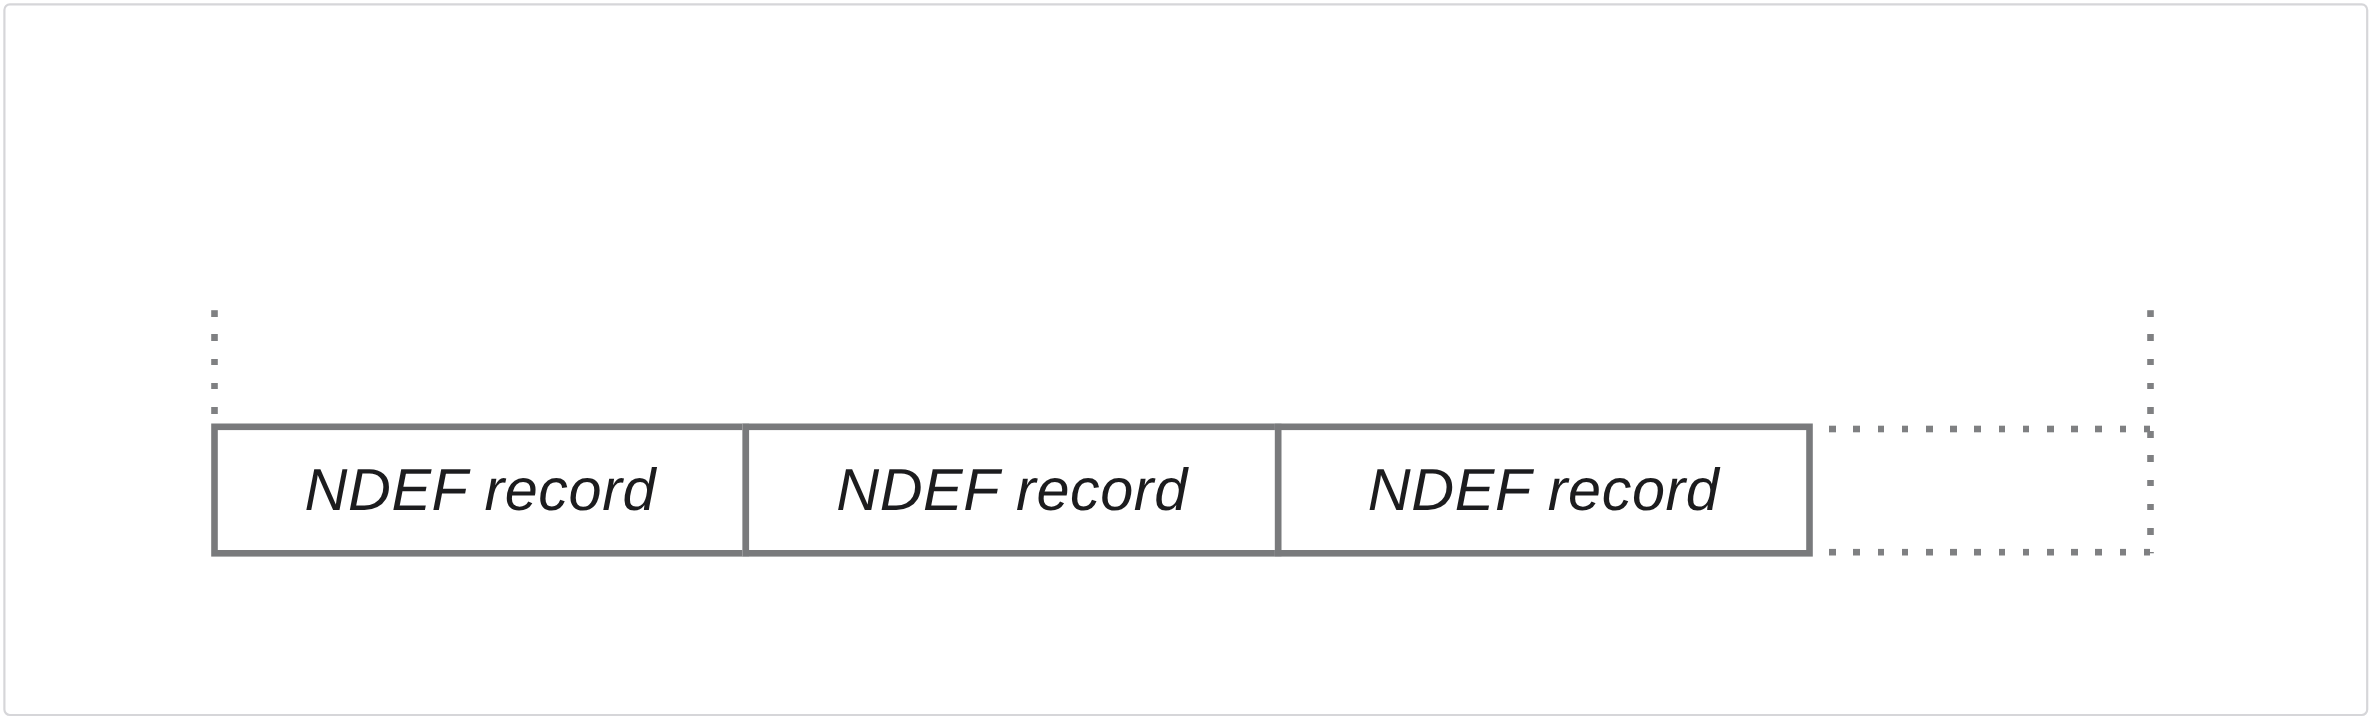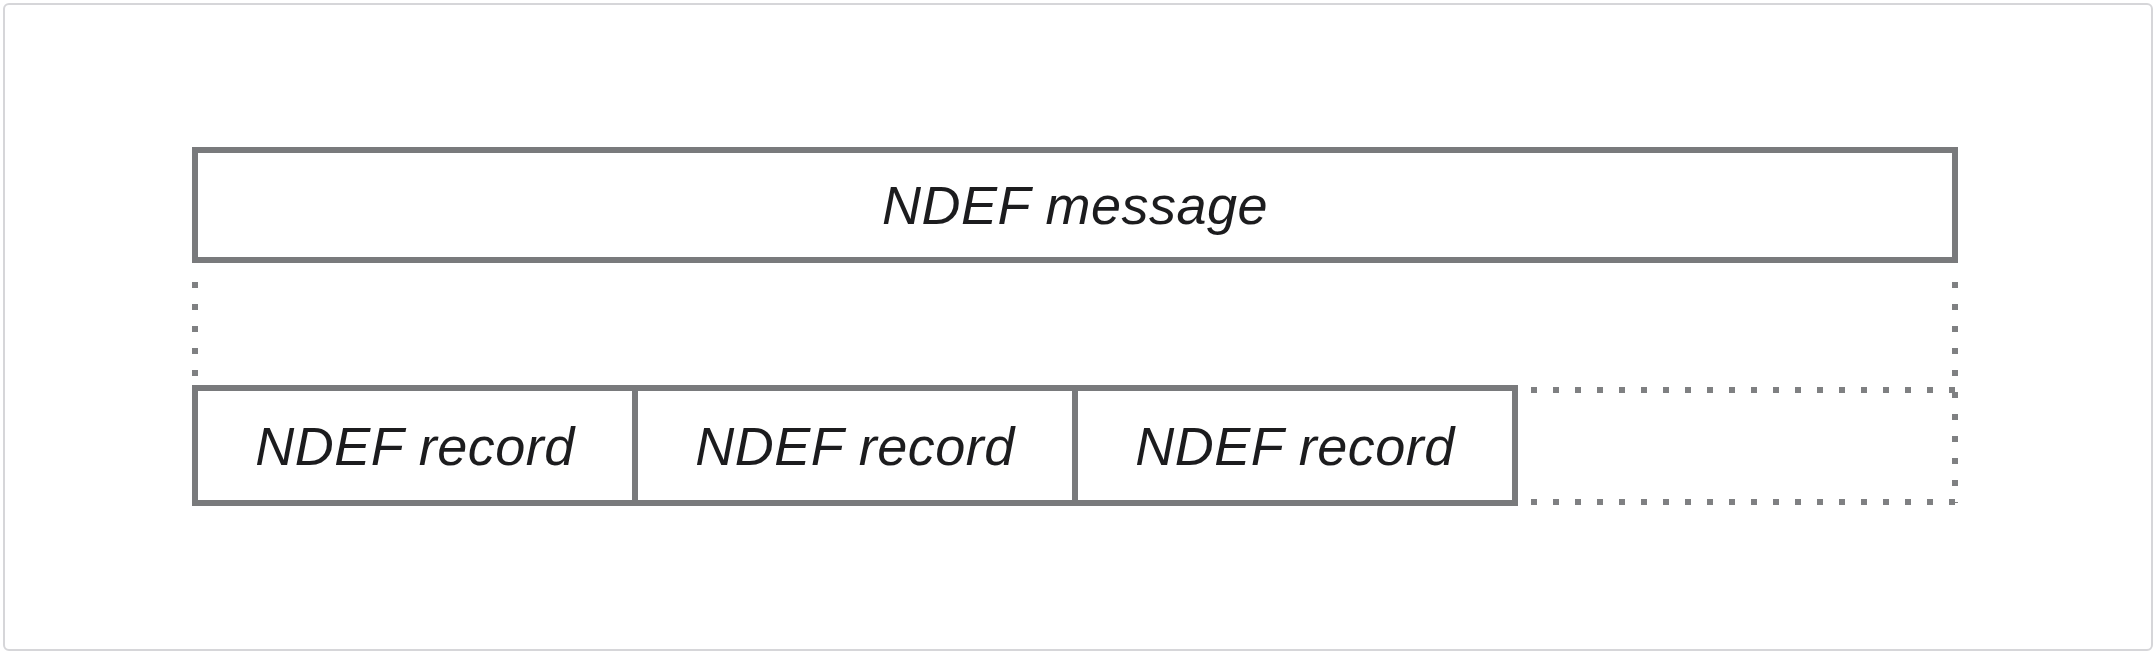--- a/index.html
+++ b/index.html
@@ -39,21 +39,21 @@
     border: 6px solid #797a7c;
     background: #ffffff;
     display: flex;
     align-items: center;
     justify-content: center;
   }
   
   .records-row {
     position: absolute;
     left: 192px; top: 385px;
-    width: 1326px; height: 121px;
+    width: 1456px; height: 121px;
     display: flex;
   }
   .record-box {
     flex: 1 1 0;
     box-sizing: border-box;
     border: 6px solid #797a7c;
     background: #ffffff;
     display: flex;
     align-items: center;
     justify-content: center;
@@ -79,23 +79,20 @@
   .dotted-top    { left: 1531px; top: 387px; width: 427px; }
   .dotted-bottom { left: 1531px; top: 499px; width: 427px; }
 </style>
 </head>
 <body>
 
 <div class="canvas">
 
   <div class="frame"></div>
 
-  <div class="message-box">
-    <span class="box-label">NDEF message</span>
-  </div>
 
   <div class="dotted-v dotted-left"></div>
   <div class="dotted-v dotted-right"></div>
   <div class="dotted-h dotted-top"></div>
   <div class="dotted-h dotted-bottom"></div>
 
   <div class="records-row">
     <div class="record-box">
       <span class="box-label">NDEF record</span>
     </div>

